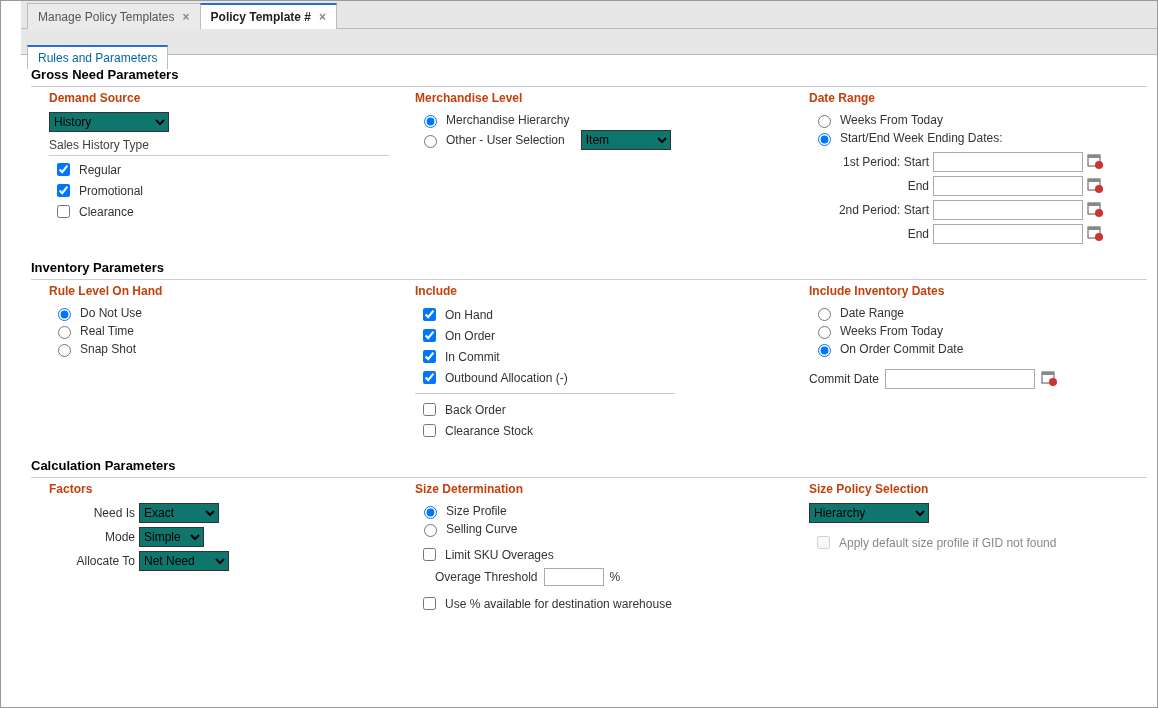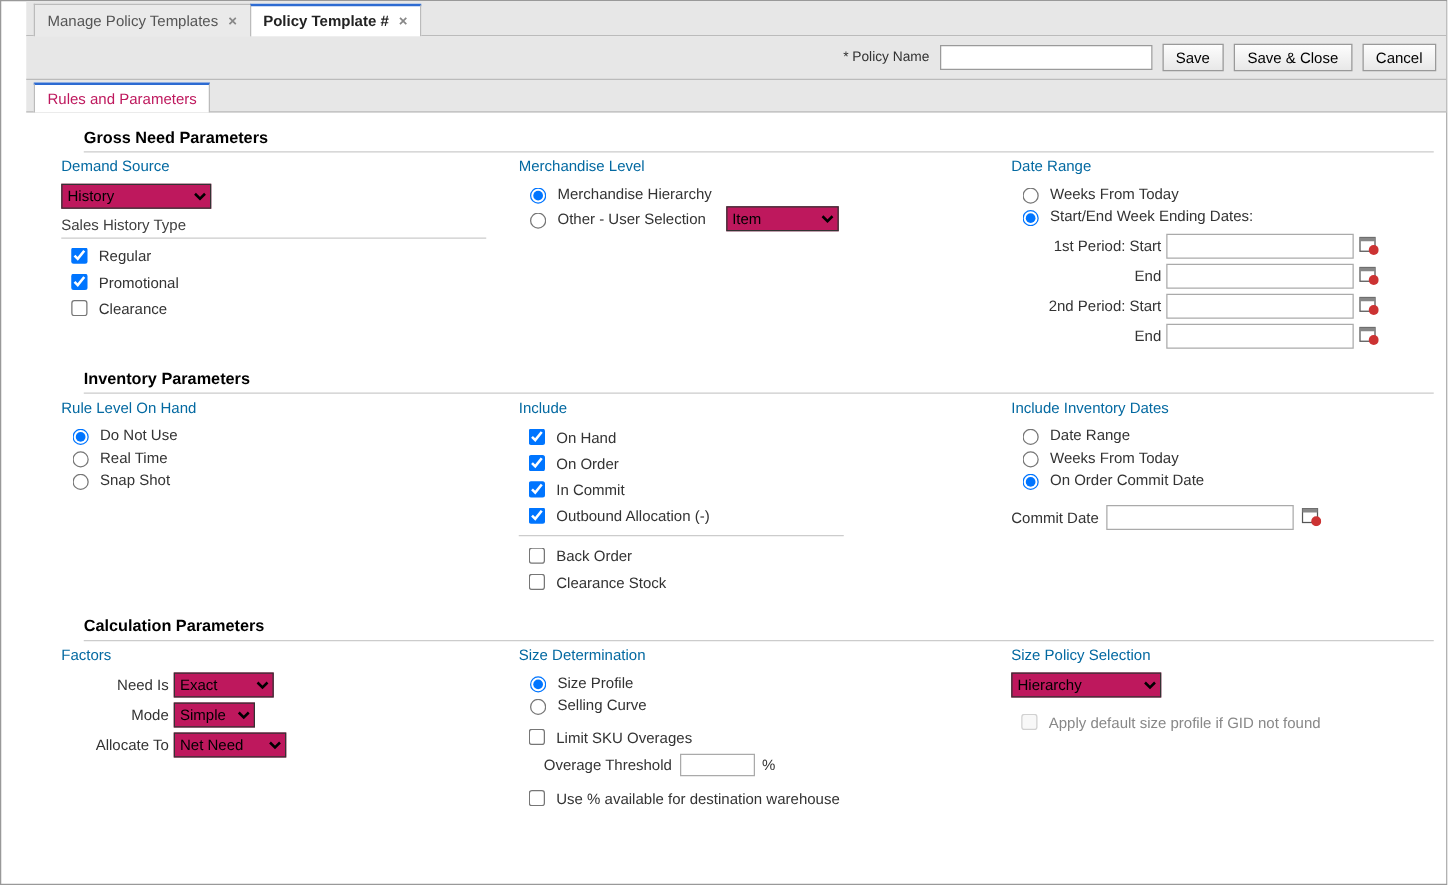--- a/index.html
+++ b/index.html
@@ -83,51 +83,50 @@
     padding-left: 6px;
     border-bottom: 1px solid #bbb;
   }
   .subtab {
     display: flex;
     align-items: flex-end;
     padding: 4px 10px;
     border: 1px solid #bbb;
     border-bottom: none;
     background: #fff;
-    color: #be185d;
+    color: #0369a1;
     position: relative;
-    top: 1px;
+    top: 15px;
     height: 24px;
     border-top: 2px solid #2d6bd2;
   }
   .content {
     padding: 8px 10px;
   }
   .section-title {
     font-weight: bold;
     font-size: 13px;
     color: #000;
     padding: 4px 0;
-    margin-left: 36px;
   }
   .section-title.underline { border-bottom: 1px solid #ccc; }
   .columns {
     display: flex;
     gap: 24px;
     margin-top: 4px;
     margin-bottom: 12px;
   }
   .col { flex: 1; }
   .col.demand { flex: 0 0 360px; padding-left: 18px; }
   .col.merch { flex: 0 0 370px; }
   .col.date { flex: 0 0 360px; }
   .sub-title {
-    font-weight: normal;
+    font-weight: bold;
     font-size: 12px;
-    color: #0369a1;
+    color: #c2410c;
     margin-bottom: 4px;
     border-bottom: 1px solid #ccc;
     padding-bottom: 3px;
   }
   .no-underline { border-bottom: none; }
   .field-row {
     display: flex;
     align-items: center;
     gap: 6px;
     margin-bottom: 3px;
@@ -136,21 +135,21 @@
     display: flex;
     align-items: center;
     gap: 6px;
     margin-bottom: 2px;
     padding-left: 4px;
   }
   select {
     border: 1px solid #333;
     font-size: 12px;
     height: 20px;
-    background: #be185d;
+    background: #0f766e;
   }
   select.history { width: 120px; }
   select.item { width: 90px; }
   select.factor { width: 80px; }
   select.hierarchy { width: 120px; }
   input[type="text"].date-input {
     width: 150px;
     height: 20px;
     border: 1px solid #aaa;
   }
@@ -229,27 +228,20 @@
     <div class="tab">
       <span>Manage Policy Templates</span>
       <span class="tab-close">×</span>
     </div>
     <div class="tab active">
       <span>Policy Template #</span>
       <span class="tab-close">×</span>
     </div>
   </div>
 
-  <div class="toolbar">
-    <span class="req">* Policy Name</span>
-    <input type="text" value="" style="">
-    <button class="btn">Save</button>
-    <button class="btn">Save &amp; Close</button>
-    <button class="btn">Cancel</button>
-  </div>
 
   <div class="subtabs-bar">
     <div class="subtab">
       <span>Rules and Parameters</span>
     </div>
   </div>
 
   <div class="content">
 
     <div class="section-title underline">Gross Need Parameters</div>

